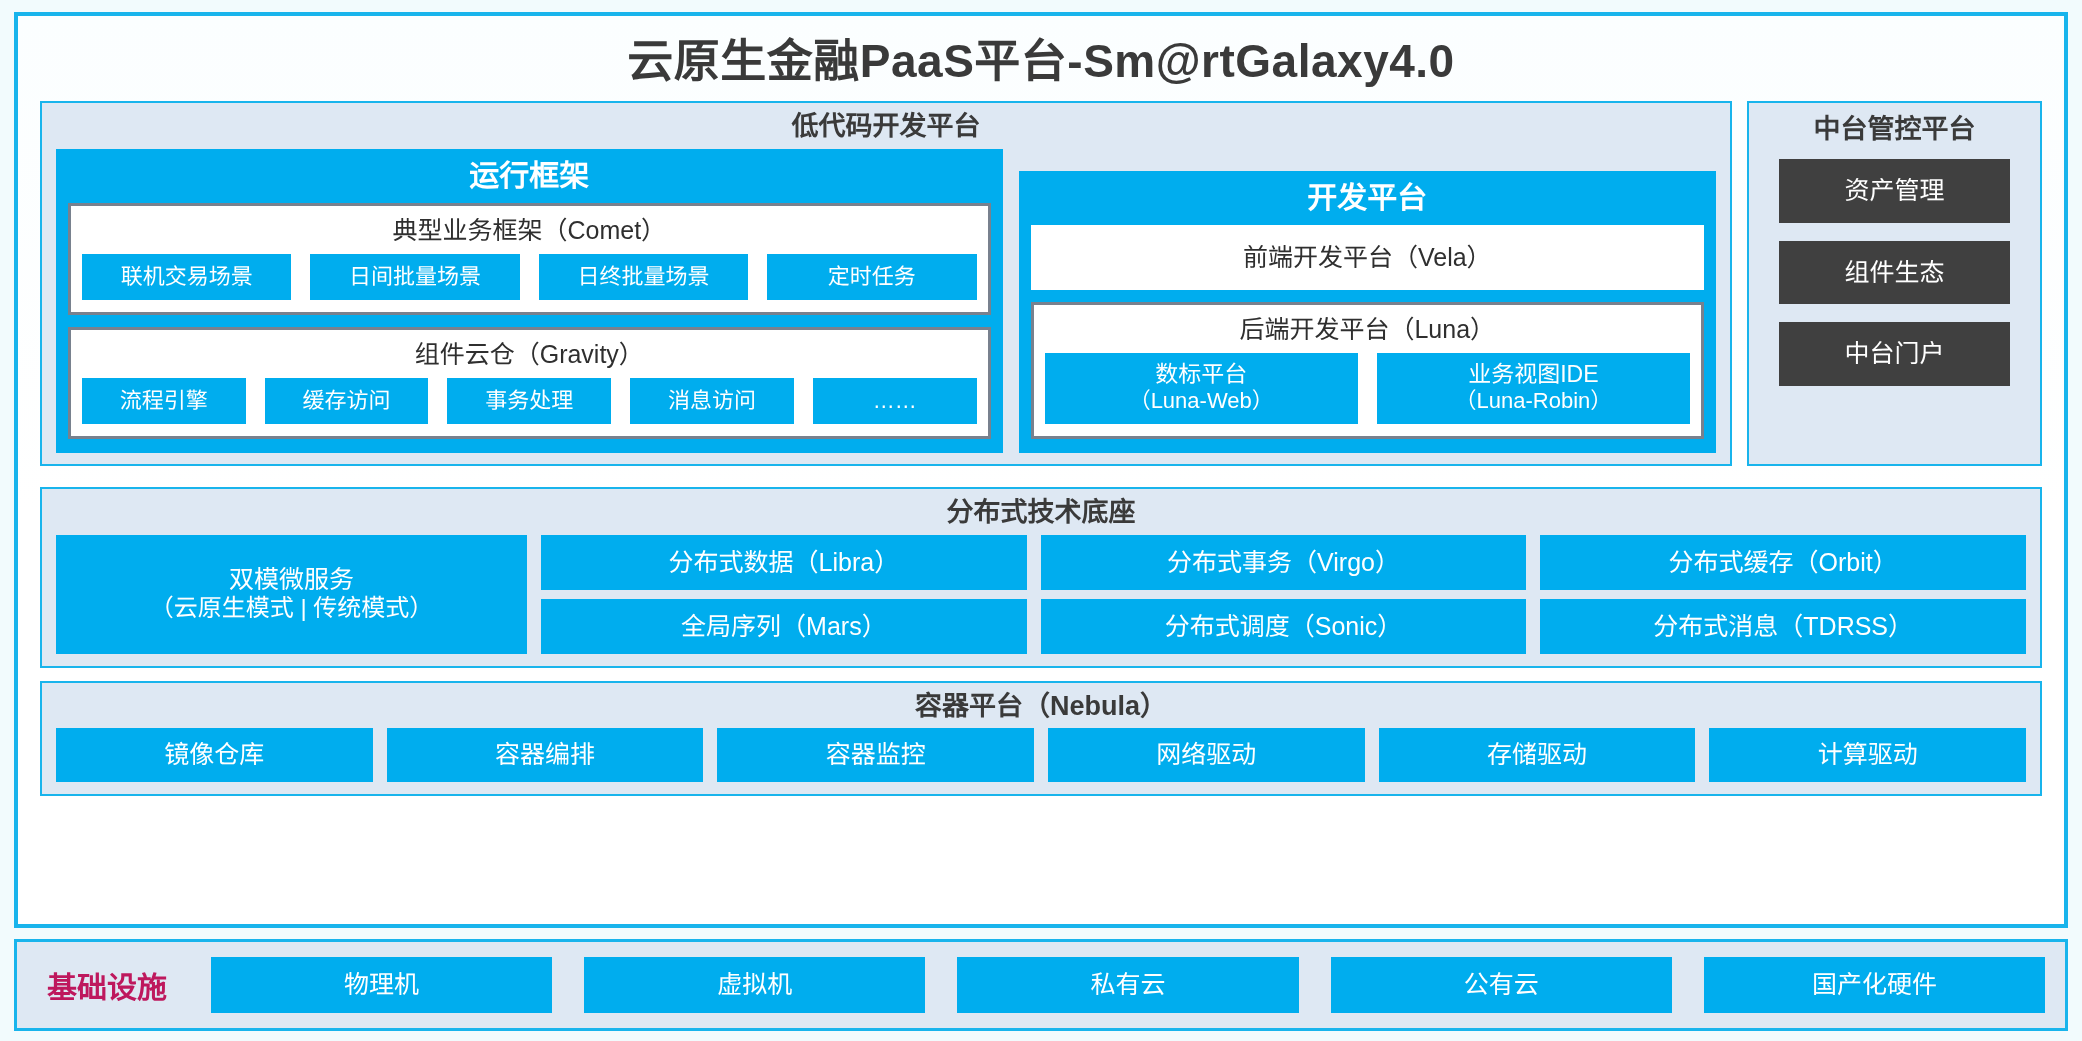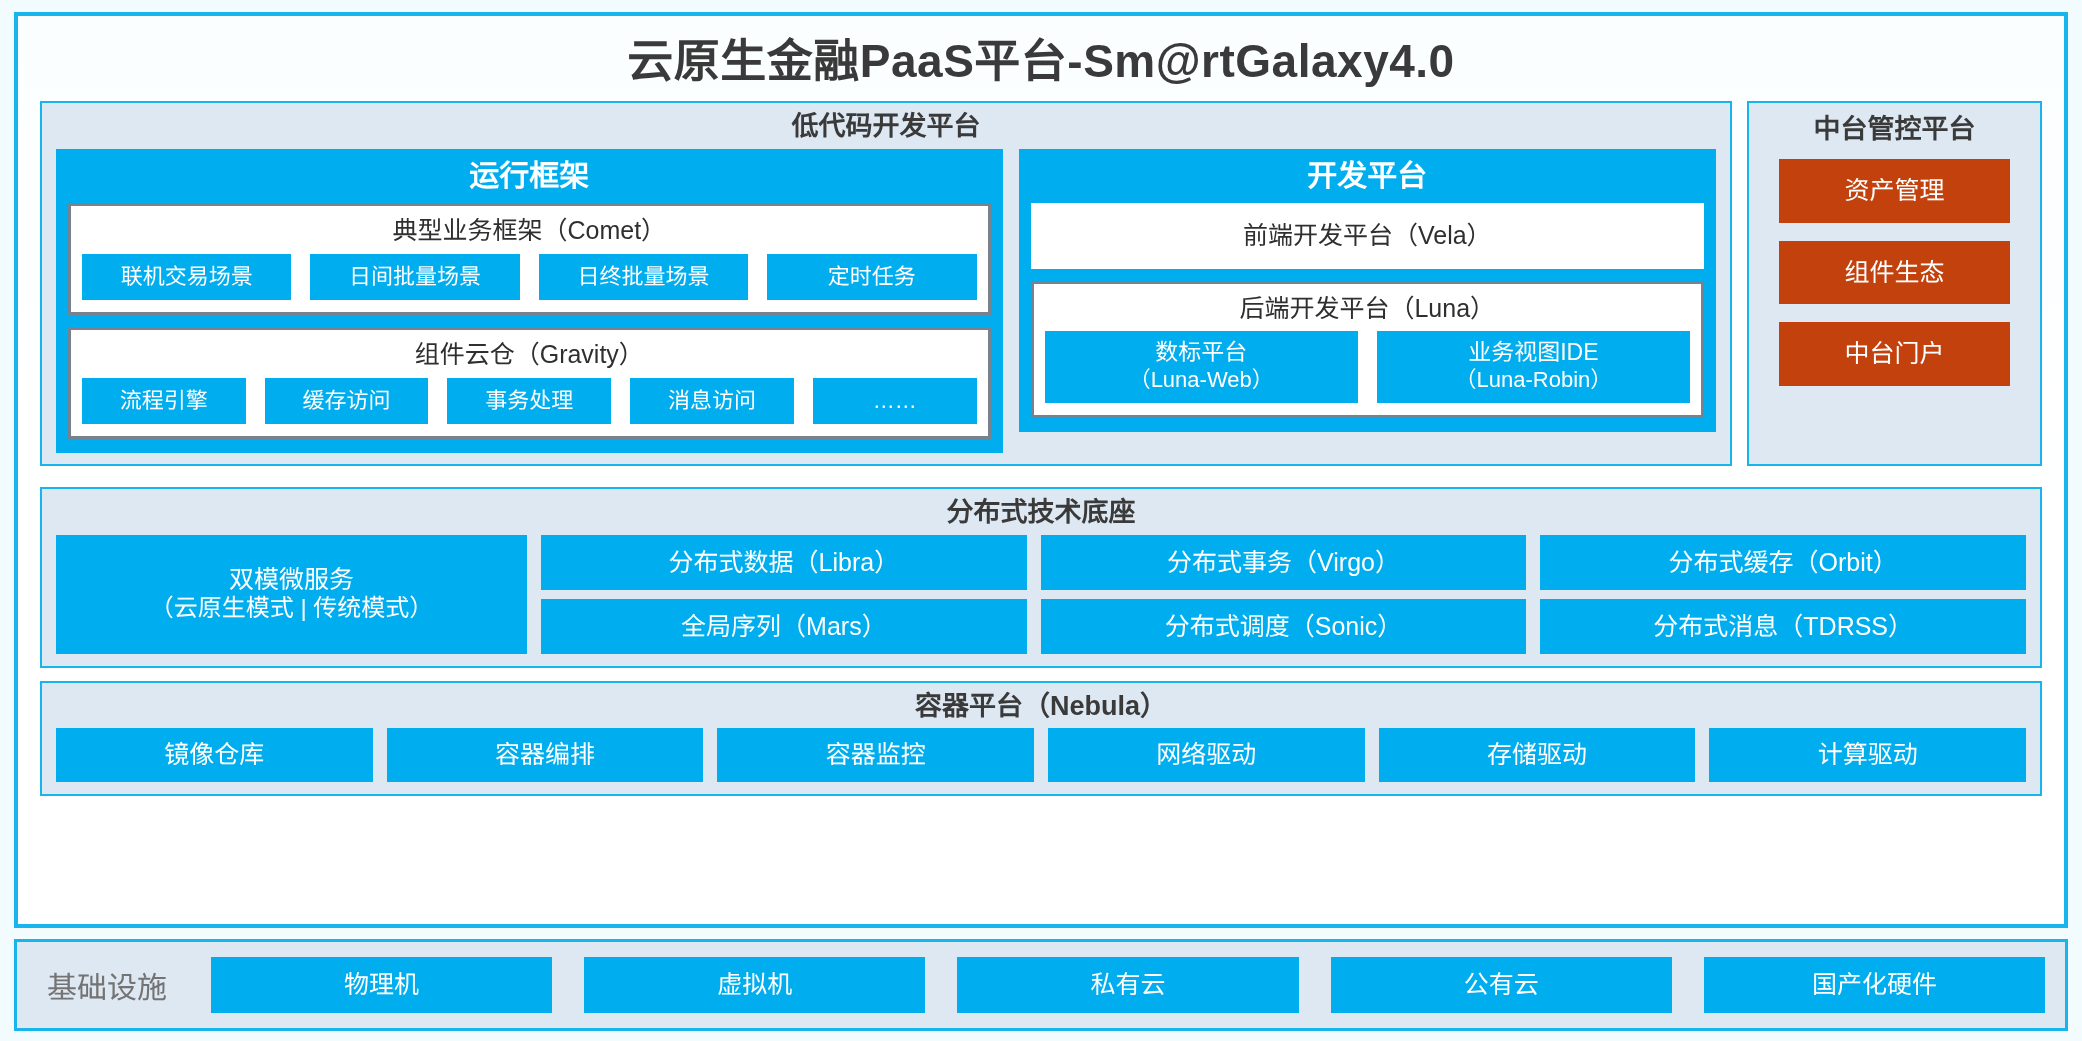--- a/index.html
+++ b/index.html
@@ -73,21 +73,21 @@
   .lowcode {
     flex: 1 1 auto;
     display: flex;
     flex-direction: column;
     padding: 0 0 11px 0;
   }
   .lowcode-body {
     display: flex;
     gap: 16px;
     padding: 0 14px;
-    align-items: flex-start;
+    align-items: flex-end;
   }
 
   
   .blueblock {
     box-sizing: border-box;
     background: #00adee;
     padding: 0 12px 14px 12px;
     display: flex;
     flex-direction: column;
   }
@@ -167,21 +167,21 @@
   }
   .midctl .panel-title { padding: 12px 0 14px 0; }
   .midctl-list {
     display: flex;
     flex-direction: column;
     gap: 18px;
     flex: 1 1 auto;
   }
   .midctl-item {
     box-sizing: border-box;
-    background: #c2410c;
+    background: #404040;
     color: #ffffff;
     font-size: 25px;
     text-align: center;
     padding: 17px 0 18px 0;
     line-height: 1.15;
   }
 
   
   .dist { padding: 0 0 12px 0; margin-bottom: 13px; }
   .dist-body {
@@ -237,22 +237,22 @@
     flex: 0 0 92px;
     border: 3px solid #18b4ec;
     background: #dee8f3;
     display: flex;
     align-items: center;
     padding: 0 20px 0 30px;
     gap: 22px;
   }
   .infra-label {
     font-size: 30px;
-    font-weight: normal;
-    color: #737373;
+    font-weight: bold;
+    color: #be185d;
     white-space: nowrap;
     padding-right: 22px;
   }
   .infra-items {
     display: flex;
     gap: 32px;
     flex: 1 1 auto;
   }
   .infra-item {
     box-sizing: border-box;

